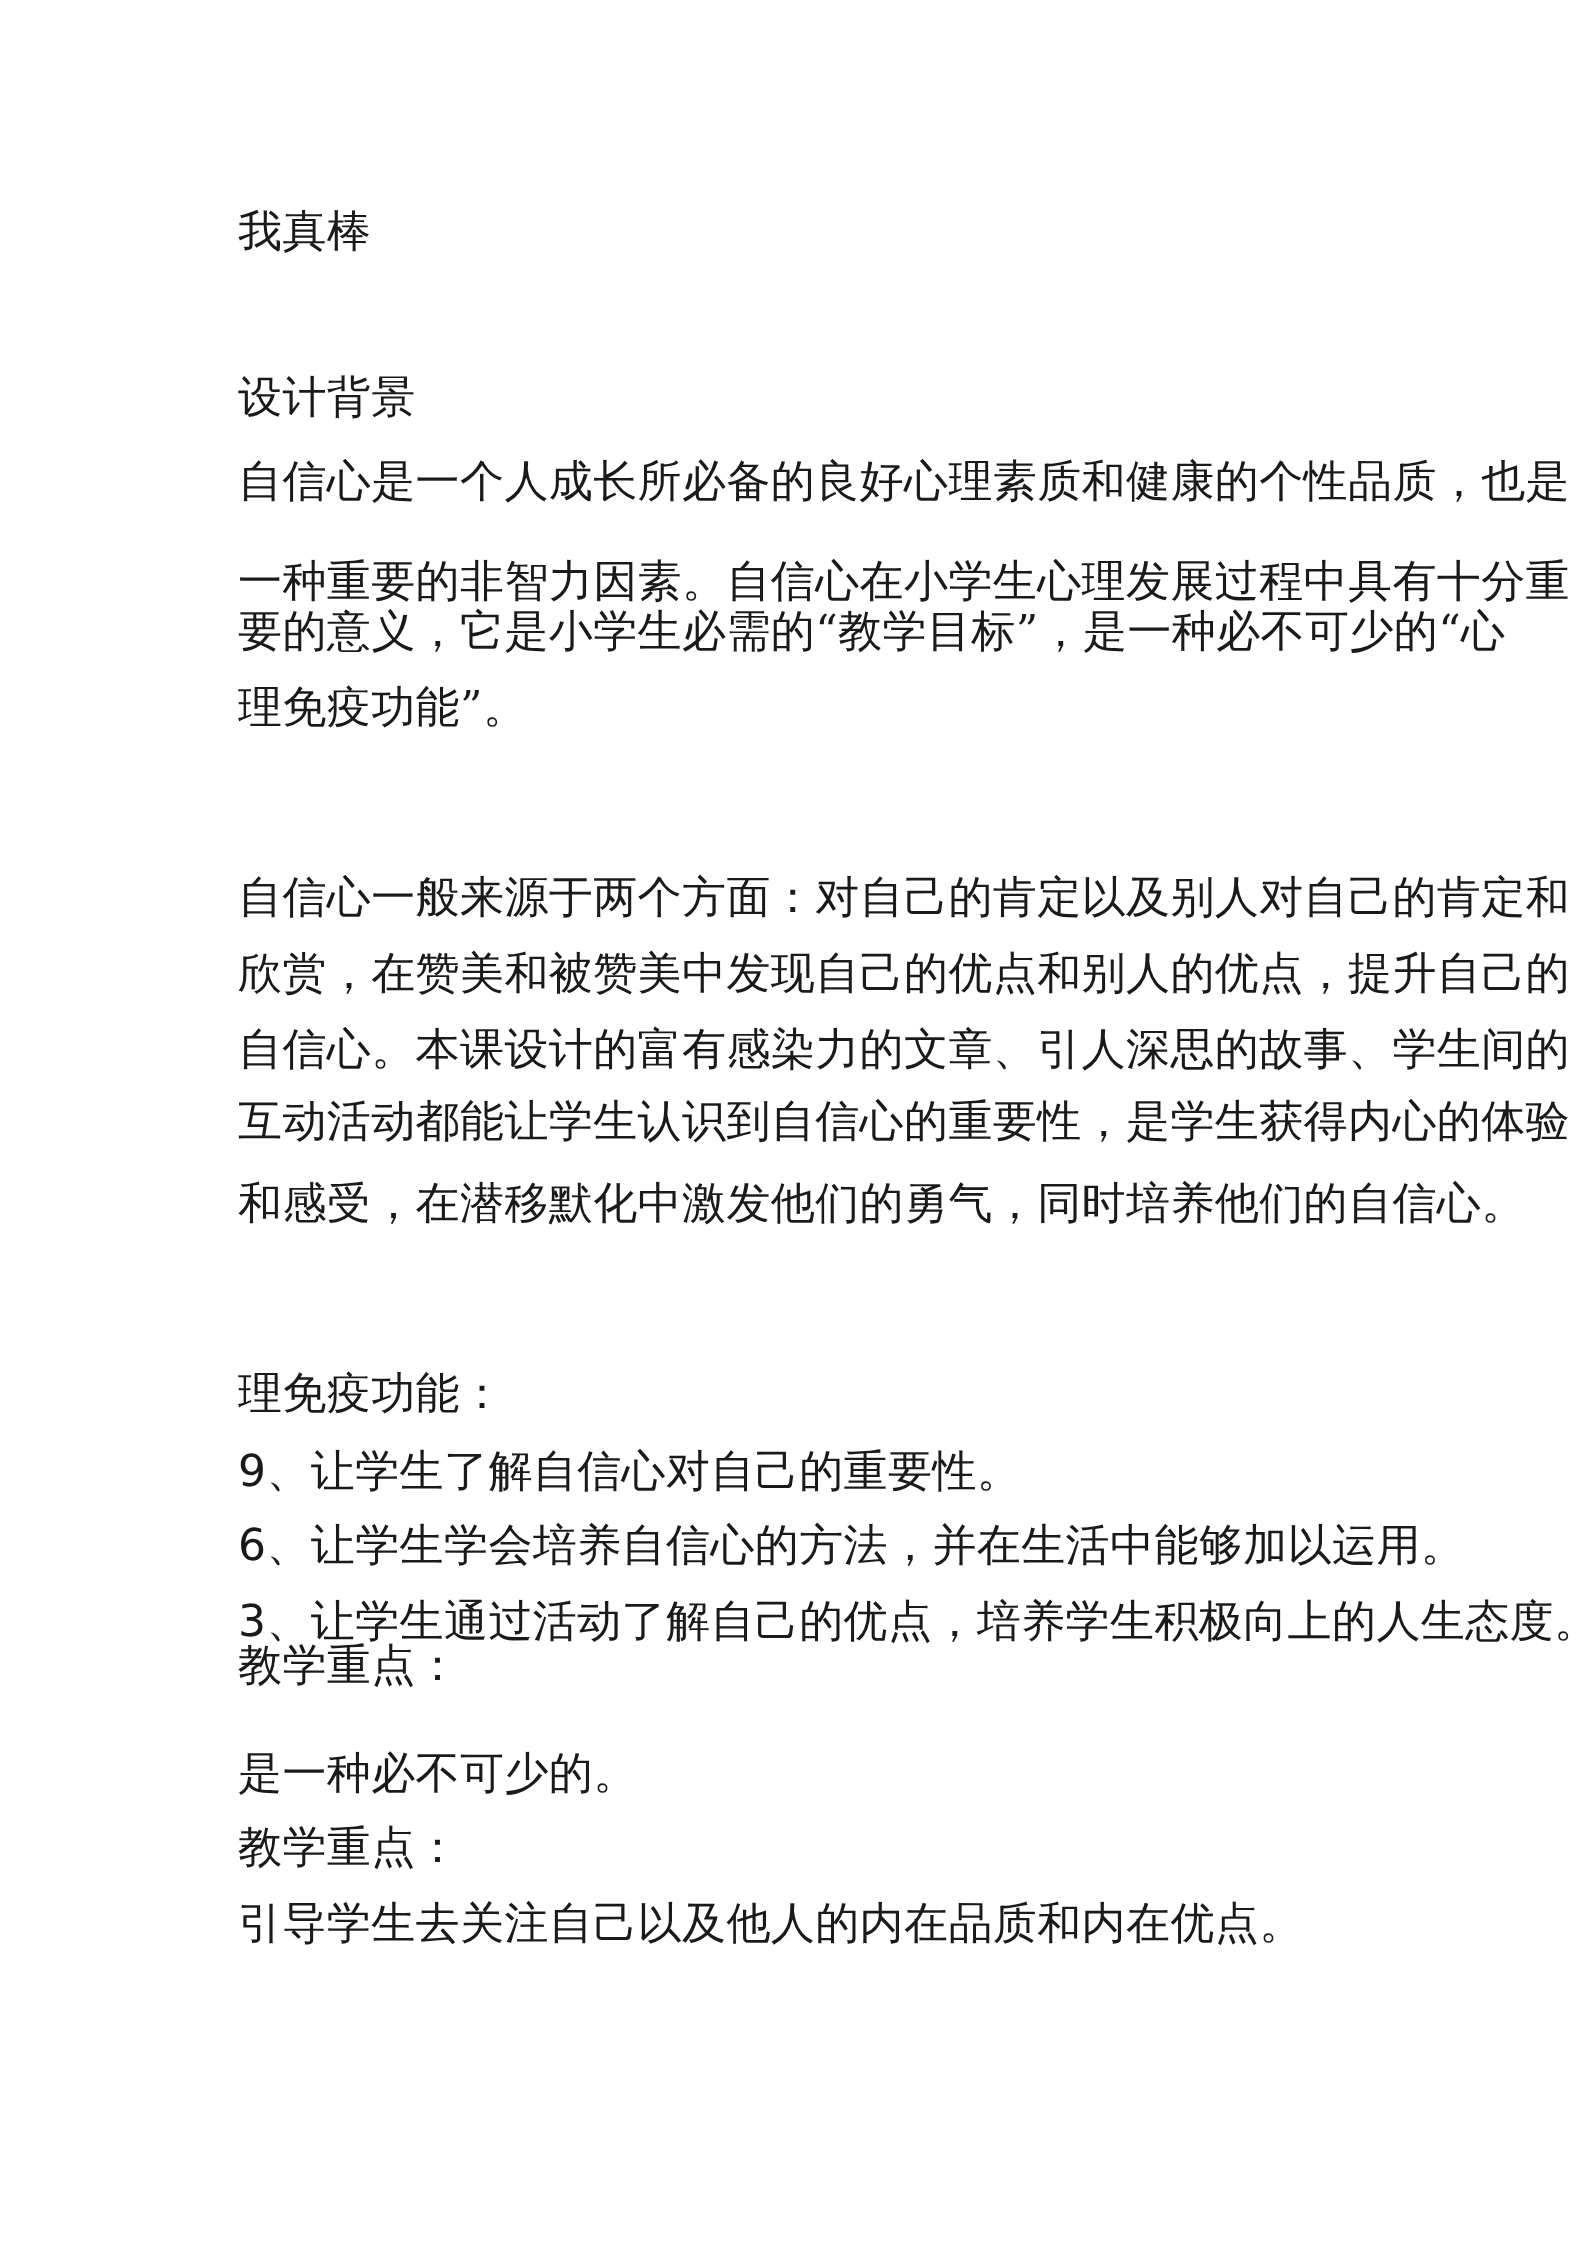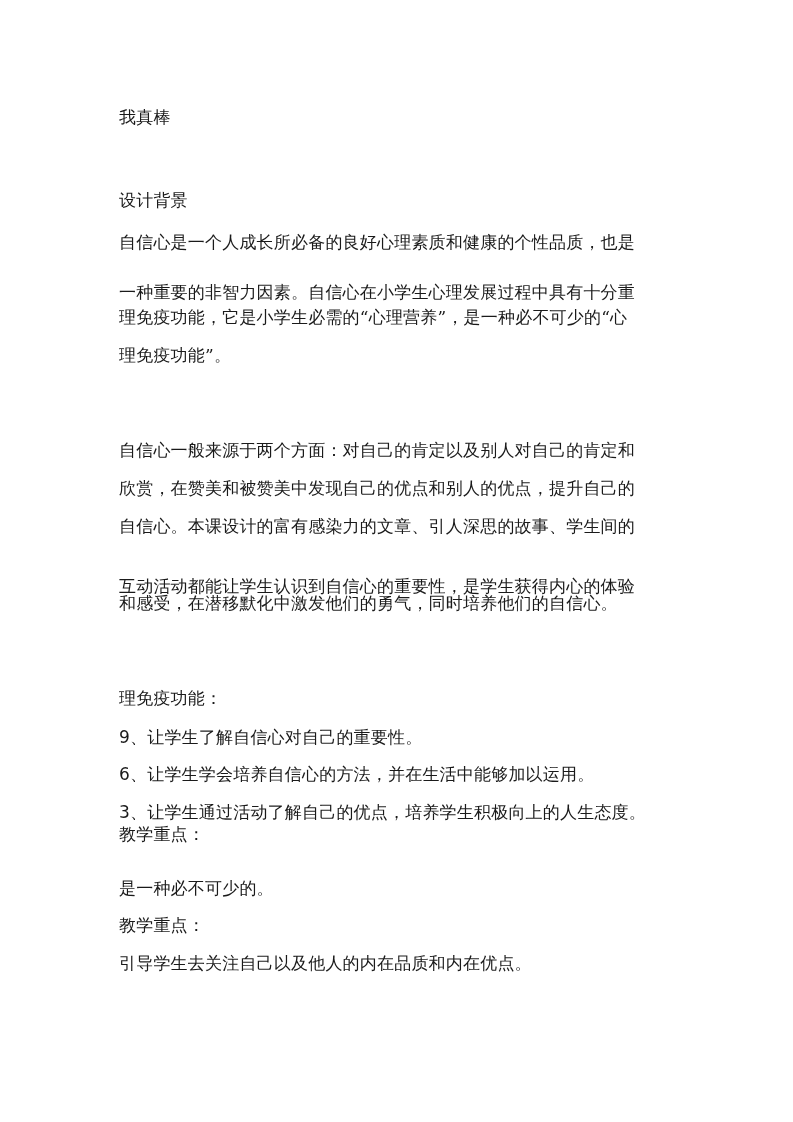--- a/index.html
+++ b/index.html
@@ -1,41 +1,41 @@
 <!DOCTYPE html>
 <html><head>
 <meta charset="utf-8">
 <style>
   html, body { margin: 0; padding: 0; background: #ffffff; }
   body { width: 793px; height: 1122px; position: relative; overflow: hidden;
          font-family: "DejaVu Serif", "Liberation Serif", serif; color: #1a1a1a; }
-  .line { position: absolute; left: 119px; font-size: 17px; line-height: 24px;
+  .line { position: absolute; left: 119px; font-size: 22px; line-height: 24px;
           white-space: nowrap; letter-spacing: 0.2px; }
   .sans { font-family: "DejaVu Sans", "Liberation Sans", sans-serif; }
 </style>
 </head>
 <body>
 
 <div>
   <div class="line sans" style="top:105px">我真棒</div>
 
   <div class="line sans" style="top:188px">设计背景</div>
 
   <div>
     <div class="line" style="top:230px">自信心是一个人成长所必备的良好心理素质和健康的个性品质，也是</div>
     <div class="line" style="top:280px">一种重要的非智力因素。自信心在小学生心理发展过程中具有十分重</div>
-    <div class="line" style="top:305px">理免疫功能，它是小学生必需的“心理营养”，是一种必不可少的“心</div>
+    <div class="line" style="top:305px">要的意义，它是小学生必需的“教学目标”，是一种必不可少的“心</div>
     <div class="line" style="top:343px">理免疫功能”。</div>
   </div>
 
   <div>
     <div class="line" style="top:438px">自信心一般来源于两个方面：对自己的肯定以及别人对自己的肯定和</div>
     <div class="line" style="top:476px">欣赏，在赞美和被赞美中发现自己的优点和别人的优点，提升自己的</div>
     <div class="line" style="top:514px">自信心。本课设计的富有感染力的文章、引人深思的故事、学生间的</div>
-    <div class="line" style="top:574px">互动活动都能让学生认识到自信心的重要性，是学生获得内心的体验</div>
+    <div class="line" style="top:550px">互动活动都能让学生认识到自信心的重要性，是学生获得内心的体验</div>
     <div class="line" style="top:591px">和感受，在潜移默化中激发他们的勇气，同时培养他们的自信心。</div>
   </div>
 
   <div class="line sans" style="top:686px">理免疫功能：</div>
   <div>
     <div class="line sans" style="top:725px">9、让学生了解自信心对自己的重要性。</div>
     <div class="line sans" style="top:762px">6、让学生学会培养自信心的方法，并在生活中能够加以运用。</div>
     <div class="line sans" style="top:800px">3、让学生通过活动了解自己的优点，培养学生积极向上的人生态度。</div>
   </div>
 

